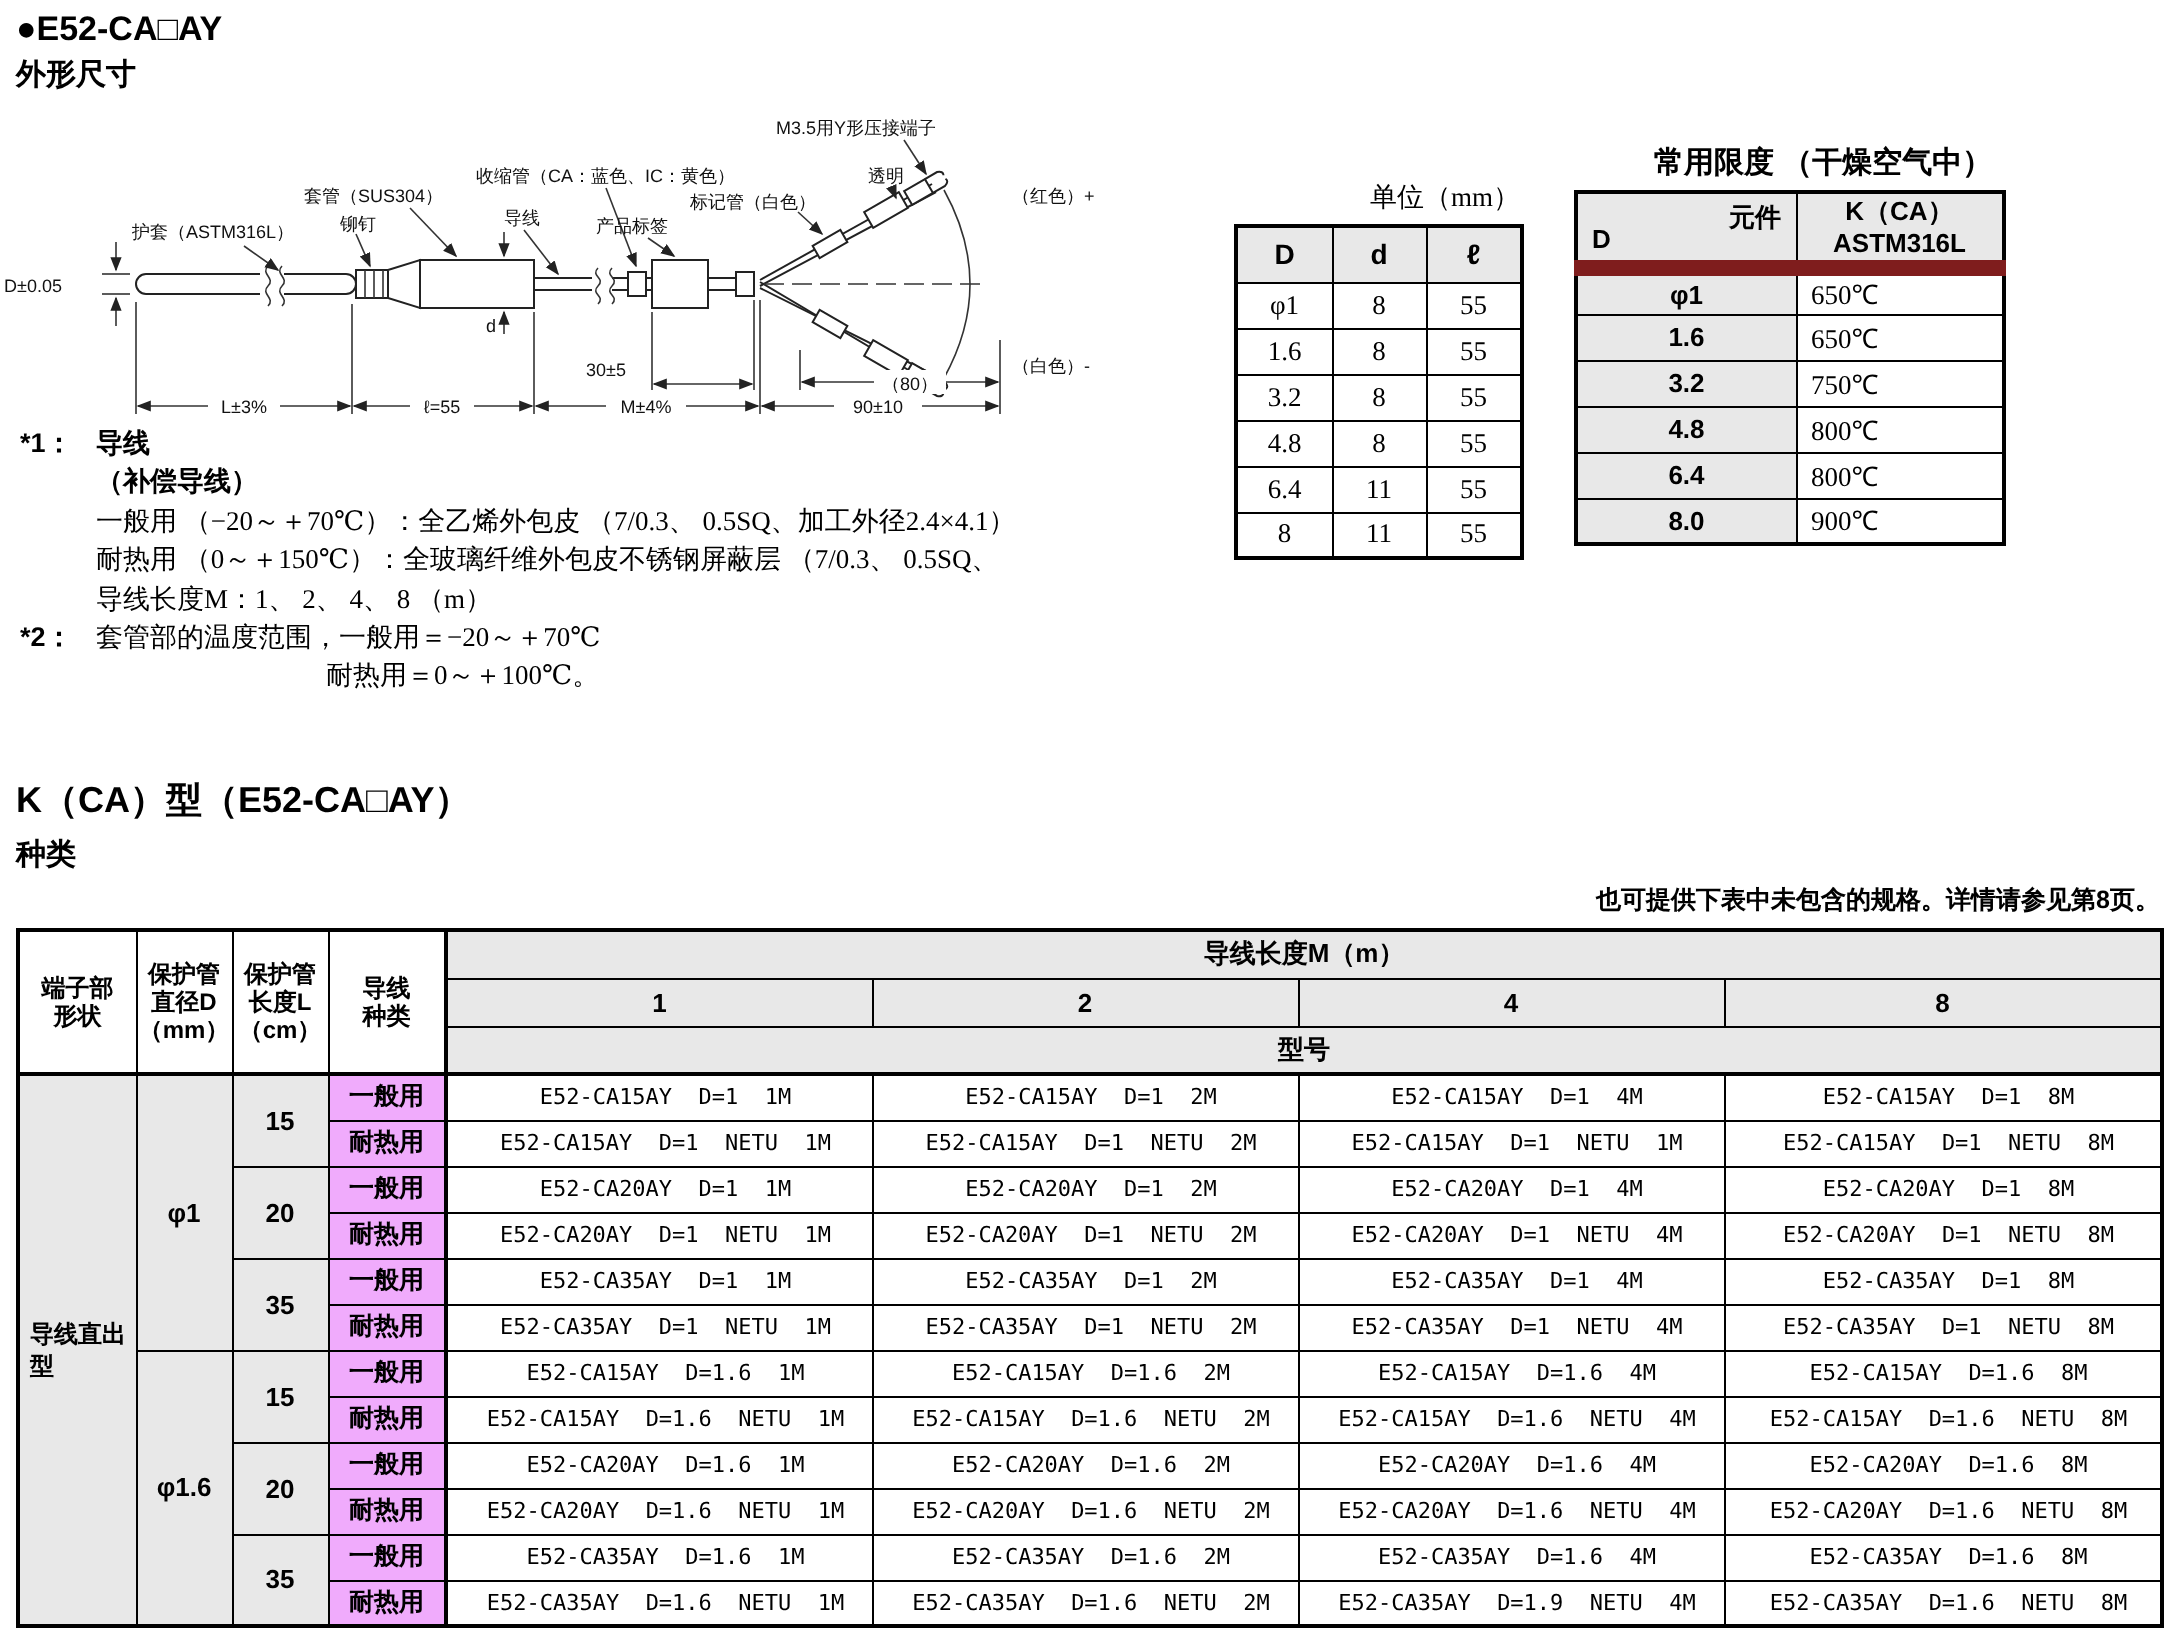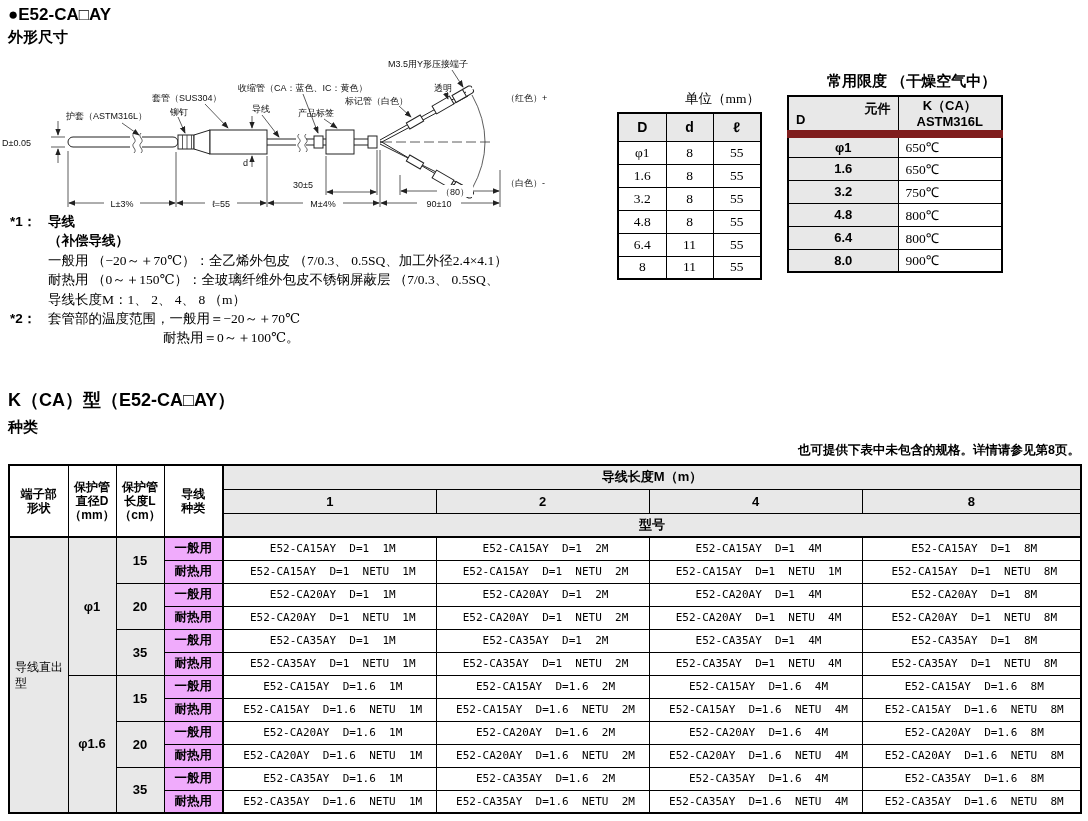--- a/index.html
+++ b/index.html
@@ -46,21 +46,21 @@
   .ind3{margin-left:153px}
 
   
   .type-table{border:2px solid #000;font-size:12px}
   .type-table th,.type-table td{border:1px solid #000;text-align:center;overflow:hidden}
   .type-table th{font-weight:bold}
   .hl{background:#fff;white-space:pre-line;vertical-align:middle;font-size:12px;line-height:14px}
   .hr{background:#e8e8e8;height:24px;font-size:13px}
   .bl2{border-left:2px solid #000 !important}
   .bt2{border-top:2px solid #000 !important}
-  .c-shape{background:#e8e8e8;font-weight:normal;text-align:left !important;padding-left:5px;
+  .c-shape{background:#e8e8e8;font-weight:bold;text-align:left !important;padding-left:5px;
            white-space:pre-line;vertical-align:middle;line-height:16px}
   .c-d,.c-l{background:#e8e8e8;font-weight:bold;vertical-align:middle;font-size:13px}
   .c-kind{background:#f0abfc;font-weight:bold;height:23px;font-size:12.5px}
   .c-model{background:#fff;text-align:left;padding-left:6px;
            font-family:"DejaVu Sans Mono","Liberation Mono",monospace;
            font-size:11px;white-space:pre}
   .note-right{font-size:12.5px;font-weight:bold;text-align:right}
 </style>
 </head>
 <body>
@@ -408,17 +408,17 @@
     <td class="c-kind">一般用</td>
     <td class="c-model bl2">E52-CA35AY  D=1.6  1M</td>
     <td class="c-model">E52-CA35AY  D=1.6  2M</td>
     <td class="c-model">E52-CA35AY  D=1.6  4M</td>
     <td class="c-model">E52-CA35AY  D=1.6  8M</td>
   </tr>
   <tr style="height:23px">
     <td class="c-kind">耐热用</td>
     <td class="c-model bl2">E52-CA35AY  D=1.6  NETU  1M</td>
     <td class="c-model">E52-CA35AY  D=1.6  NETU  2M</td>
-    <td class="c-model">E52-CA35AY  D=1.6  NETU  4M</td>
+    <td class="c-model">E52-CA35AY  D=1.9  NETU  4M</td>
     <td class="c-model">E52-CA35AY  D=1.6  NETU  8M</td>
   </tr>
 </tbody>
   </table>
 
 </body></html>

